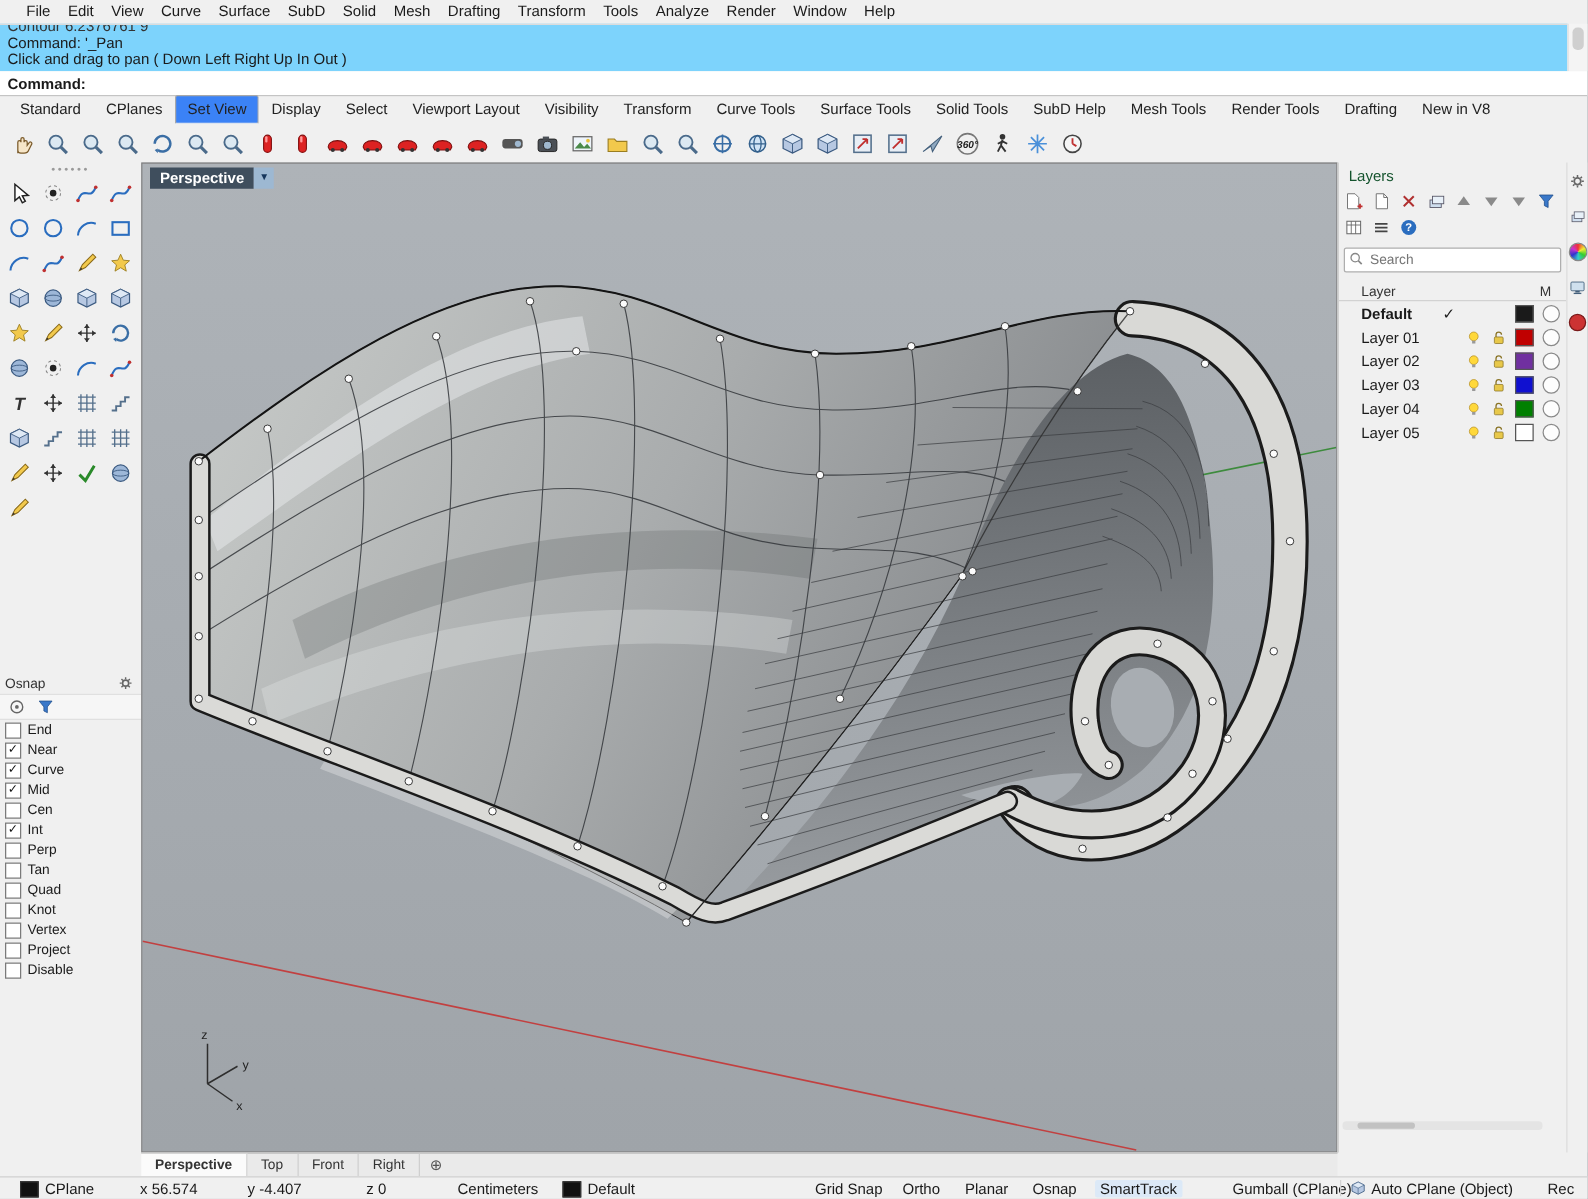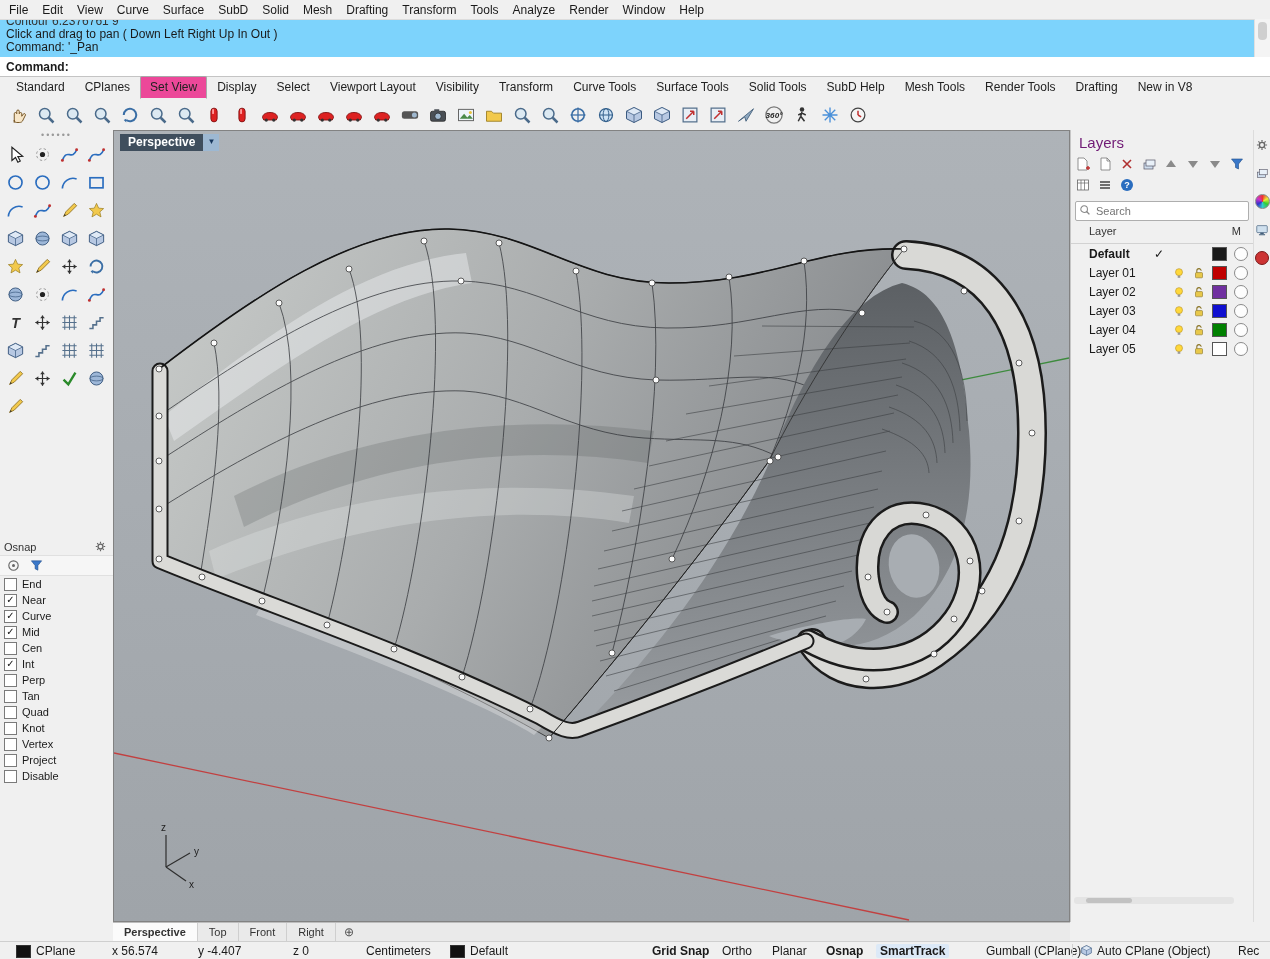--- a/index.html
+++ b/index.html
@@ -1,32 +1,32 @@
 <!DOCTYPE html>
 <html><head>
 <meta charset="utf-8">
 <style>
   html,body{margin:0;padding:0}
   body{width:1270px;height:959px;position:relative;overflow:hidden;background:#f0f0f0;
        font-family:"Liberation Sans",sans-serif;font-size:12px;color:#1a1a1a;}
   
-  #menubar{position:absolute;top:0;left:0;right:0;height:19px;display:flex;align-items:center;padding-left:2px;background:#f0f0f0}
+  #menubar{position:absolute;top:0;left:0;right:0;height:19px;display:flex;padding-left:14px;background:#f0f0f0}
   #menubar span{padding:2px 7px;cursor:default;white-space:nowrap}
   
   #cmdhist{position:absolute;top:19px;left:0;width:1254px;height:38px;background:#7dd3fc;border-top:1px solid #dcdcdc;
            overflow:hidden;line-height:13px;padding:0 6px;box-sizing:border-box}
   #cmdhist .l0{margin-top:-5px;color:#333}
   #cmdscroll{position:absolute;top:19px;left:1254px;width:16px;height:38px;background:#f4f4f4;border-left:1px solid #e0e0e0}
   #cmdscroll .thumb{position:absolute;top:3px;left:3px;width:9px;height:18px;background:#cfcfcf;border-radius:4px}
   #cmdprompt{position:absolute;top:57px;left:0;right:0;height:20px;background:#fff;border-bottom:1px solid #c4c4c4;
              font-weight:bold;padding:3px 6px;box-sizing:border-box}
   
   #tabbar{position:absolute;top:78px;left:0;right:0;height:21px;display:flex;align-items:flex-end;padding-left:6px}
   .tb{padding:3px 9px 4px;white-space:nowrap;color:#222;border:1px solid transparent;font-size:12px}
-  .tb.act{background:#ec4899;border:1px solid #a8a8a8;border-bottom:1px solid #f0f0f0;border-radius:2px 2px 0 0}
+  .tb.act{background:#3b82f6;border:1px solid #a8a8a8;border-bottom:1px solid #f0f0f0;border-radius:2px 2px 0 0}
   
   #maintb{position:absolute;top:99px;left:0;right:0;height:31px;display:flex;align-items:center;padding-left:6px;gap:4px}
   .ti{width:24px;height:24px;display:flex;align-items:center;justify-content:center;border-radius:3px}
   .ti svg{width:20px;height:20px}
   
   #palette{position:absolute;top:130px;left:0;width:113px;height:408px;background:#f0f0f0}
   #palette .dots{height:12px;text-align:center;color:#9a9a9a;font-size:9px;letter-spacing:2px;line-height:10px}
   #pgrid{display:grid;grid-template-columns:repeat(4,27px);row-gap:3px;padding-left:3px}
   .pi{width:25px;height:25px;display:flex;align-items:center;justify-content:center}
   .pi svg{width:19px;height:19px}
@@ -36,27 +36,27 @@
   #osnap .tools{display:flex;gap:8px;padding:2px 6px;border-top:1px solid #e0e0e0;border-bottom:1px solid #e0e0e0;background:#f6f6f6}
   .osrow{display:flex;align-items:center;height:16px;padding-left:4px;gap:5px;font-size:11px}
   .cb{width:11px;height:11px;border:1px solid #7a7a7a;background:#fff;font-size:10px;line-height:10px;text-align:center;color:#111;flex:0 0 auto}
   
   #viewport{position:absolute;top:130px;left:113px;width:957px;height:792px;border:1px solid #828282;box-sizing:border-box;background:#a8adb2}
   #vptitle{position:absolute;top:3px;left:6px;display:flex;z-index:3}
   #vptitle .t{background:#3f4e5d;color:#fff;font-weight:bold;font-size:12px;padding:1px 8px 2px}
   #vptitle .a{background:#9db8d2;color:#16365c;font-size:8px;padding:3px 4px 0;line-height:10px}
   
   #layers{position:absolute;top:130px;left:1070px;width:183px;height:792px;background:#f0f0f0;border-left:1px solid #c6c6c6;box-sizing:border-box}
-  #layers .hd{padding:4px 8px 2px;font-size:15px;color:#701a75}
+  #layers .hd{padding:4px 8px 2px;font-size:12px;color:#14532d}
   .lrow-icons{display:flex;align-items:center;gap:6px;padding:3px 4px 2px}
   .lrow-icons svg{width:16px;height:16px}
   #lsearch{margin:6px 4px 4px;position:relative}
   #lsearch input{width:100%;box-sizing:border-box;height:20px;border:1px solid #aeaeae;border-radius:2px;padding:0 4px 0 20px;font-size:11px;font-family:"Liberation Sans",sans-serif;background:#fff;color:#333}
   #lsearch .mg{position:absolute;left:3px;top:2px;width:14px;height:14px}
-  #lhead{display:flex;align-items:flex-start;height:18px;border-bottom:1px solid #d2d2d2;font-size:11px;color:#333;padding:0 6px 0 18px}
+  #lhead{display:flex;align-items:flex-end;height:18px;border-bottom:1px solid #d2d2d2;font-size:11px;color:#333;padding:0 6px 0 18px}
   #lhead .m{margin-left:auto;padding-right:6px}
   .lr{display:flex;align-items:center;height:19px;padding-left:18px;font-size:12px}
   .lr .nm{flex:1}
   .lr.cur .nm{font-weight:bold}
   .lr .cell{width:20px;text-align:center;flex:0 0 auto;font-size:12px}
   .lr .cell svg{width:14px;height:14px;vertical-align:middle}
   .sw{width:13px;height:12px;border:1px solid #555;flex:0 0 auto;margin:0 3px}
   .mat{width:12px;height:12px;border:1px solid #8a8a8a;border-radius:50%;background:#fdfdfd;flex:0 0 auto;margin-left:4px;margin-right:5px}
   #lscroll{position:absolute;left:3px;bottom:18px;width:160px;height:7px;background:#e4e4e4;border-radius:3px}
   #lscroll .thumb{position:absolute;left:12px;top:1px;width:46px;height:5px;background:#c2c2c2;border-radius:3px}
@@ -70,21 +70,21 @@
   
   #vtabs{position:absolute;top:922px;left:113px;width:957px;height:19px;background:#eaeaea;border-top:1px solid #bdbdbd;
          display:flex;align-items:stretch;font-size:11px;box-sizing:border-box}
   .vt{padding:3px 11px 0;border-right:1px solid #cfcfcf;color:#333}
   .vt.act{background:#fbfbfb;font-weight:bold}
   .vtplus{padding:2px 8px 0;color:#555;font-size:12px}
   
   #statusbar{position:absolute;top:941px;left:0;width:1270px;height:18px;background:#f0f0f0;border-top:1px solid #cfcfcf;box-sizing:border-box}
   #statusbar span{position:absolute;top:2px;white-space:nowrap}
   .swatch{position:absolute;width:13px;height:11px;background:#111;border:1px solid #333}
-  .bold{font-weight:bold}
+  .bold{font-weight:normal}
   .strack{background:#dce9f7;padding:0 4px;border-radius:2px}
   .sep{position:absolute;top:2px;width:1px;height:13px;background:#d2d2d2}
 </style>
 </head>
 <body>
 
 <svg width="0" height="0" style="position:absolute" aria-hidden="true">
 <defs>
 <g id="s-hand">
         <path d="M5,14 V7 a1,1 0 0 1 2,0 V5 a1,1 0 0 1 2,0 v2 a1,1 0 0 1 2,0 v2 l1.5,-2 a1,1 0 0 1 1.5,1 l-2,4 c-.5,1.5 -1.5,2 -3,2 h-2 c-1,0 -2,-.5 -2,-2z" fill="#f7e6c8" stroke="#7a5a2a" stroke-width=".8"></path>
@@ -284,22 +284,22 @@
   <span>Transform</span>
   <span>Tools</span>
   <span>Analyze</span>
   <span>Render</span>
   <span>Window</span>
   <span>Help</span>
 </div>
 
 <div id="cmdhist">
   <div class="l0">Contour 6.2376761 9</div>
+  <div>Command: '_Pan</div>
   <div>Click and drag to pan ( Down  Left  Right  Up  In  Out )</div>
-  <div>Command: '_Pan</div>
 </div>
 <div id="cmdscroll">
     <div class="thumb"></div>
   </div>
 <div id="cmdprompt">Command:</div>
 
 <div id="tabbar">
   <span class="tb">Standard</span>
   <span class="tb">CPlanes</span>
   <span class="tb act">Set View</span>

